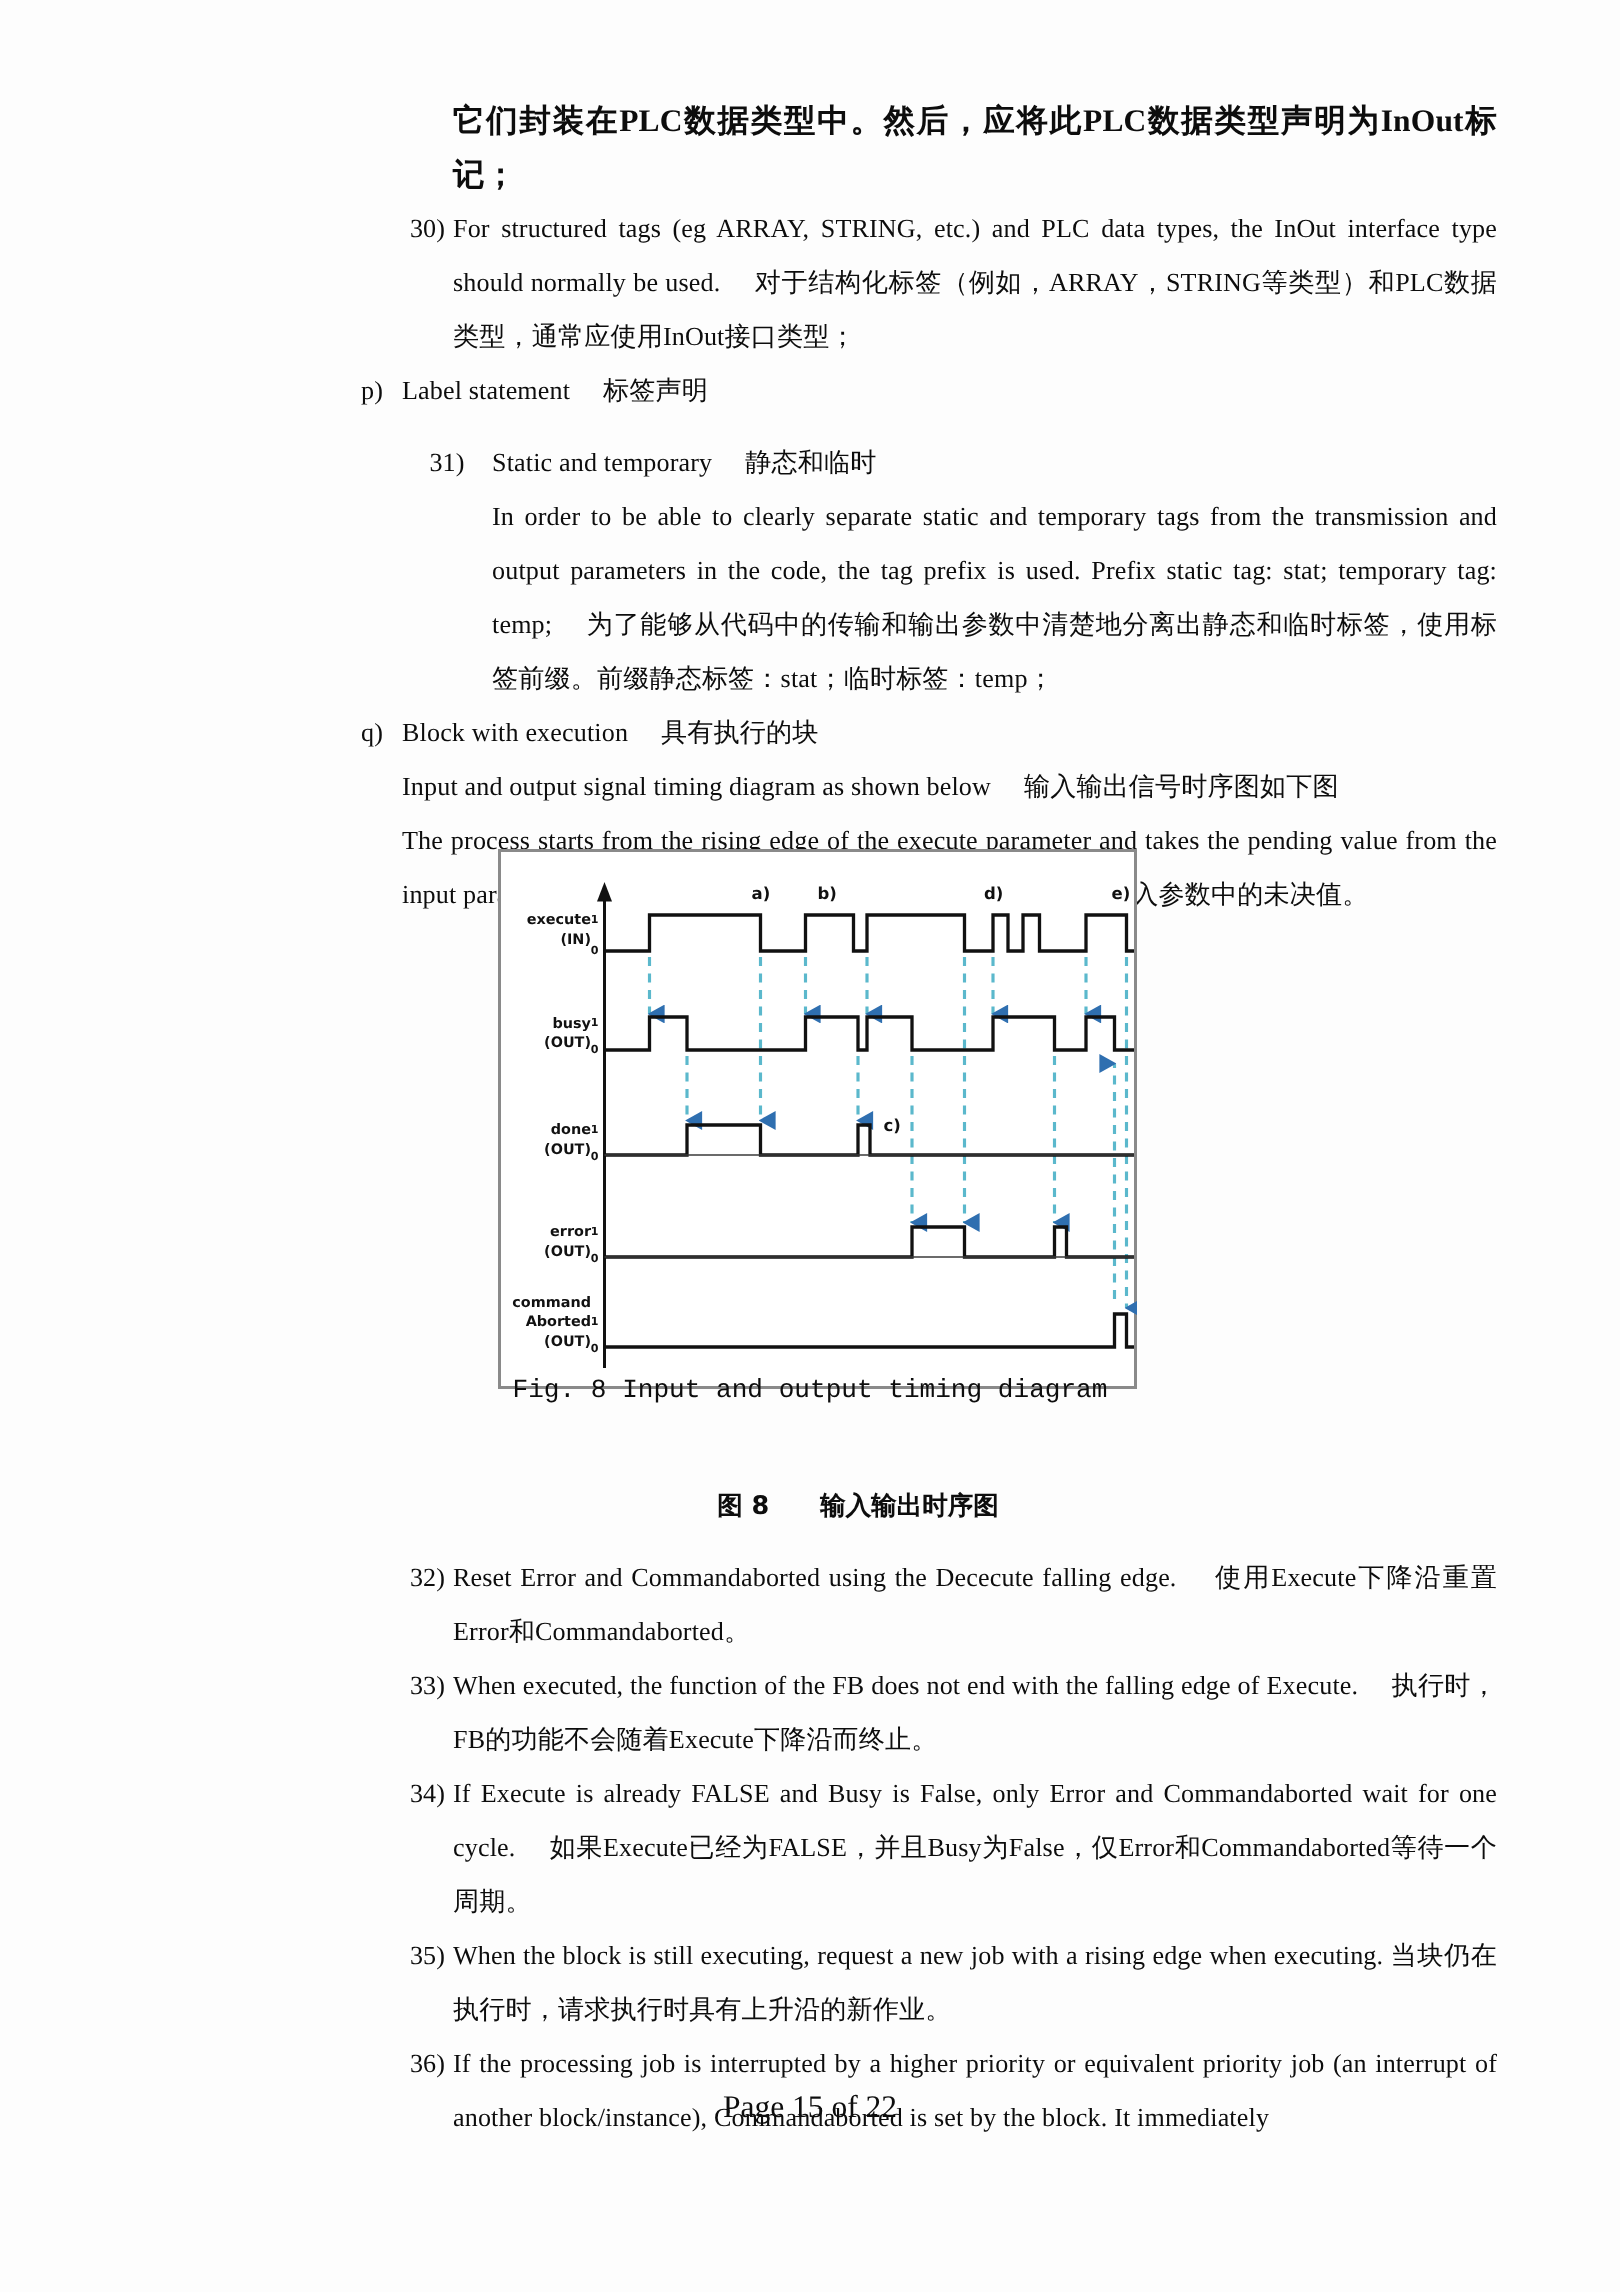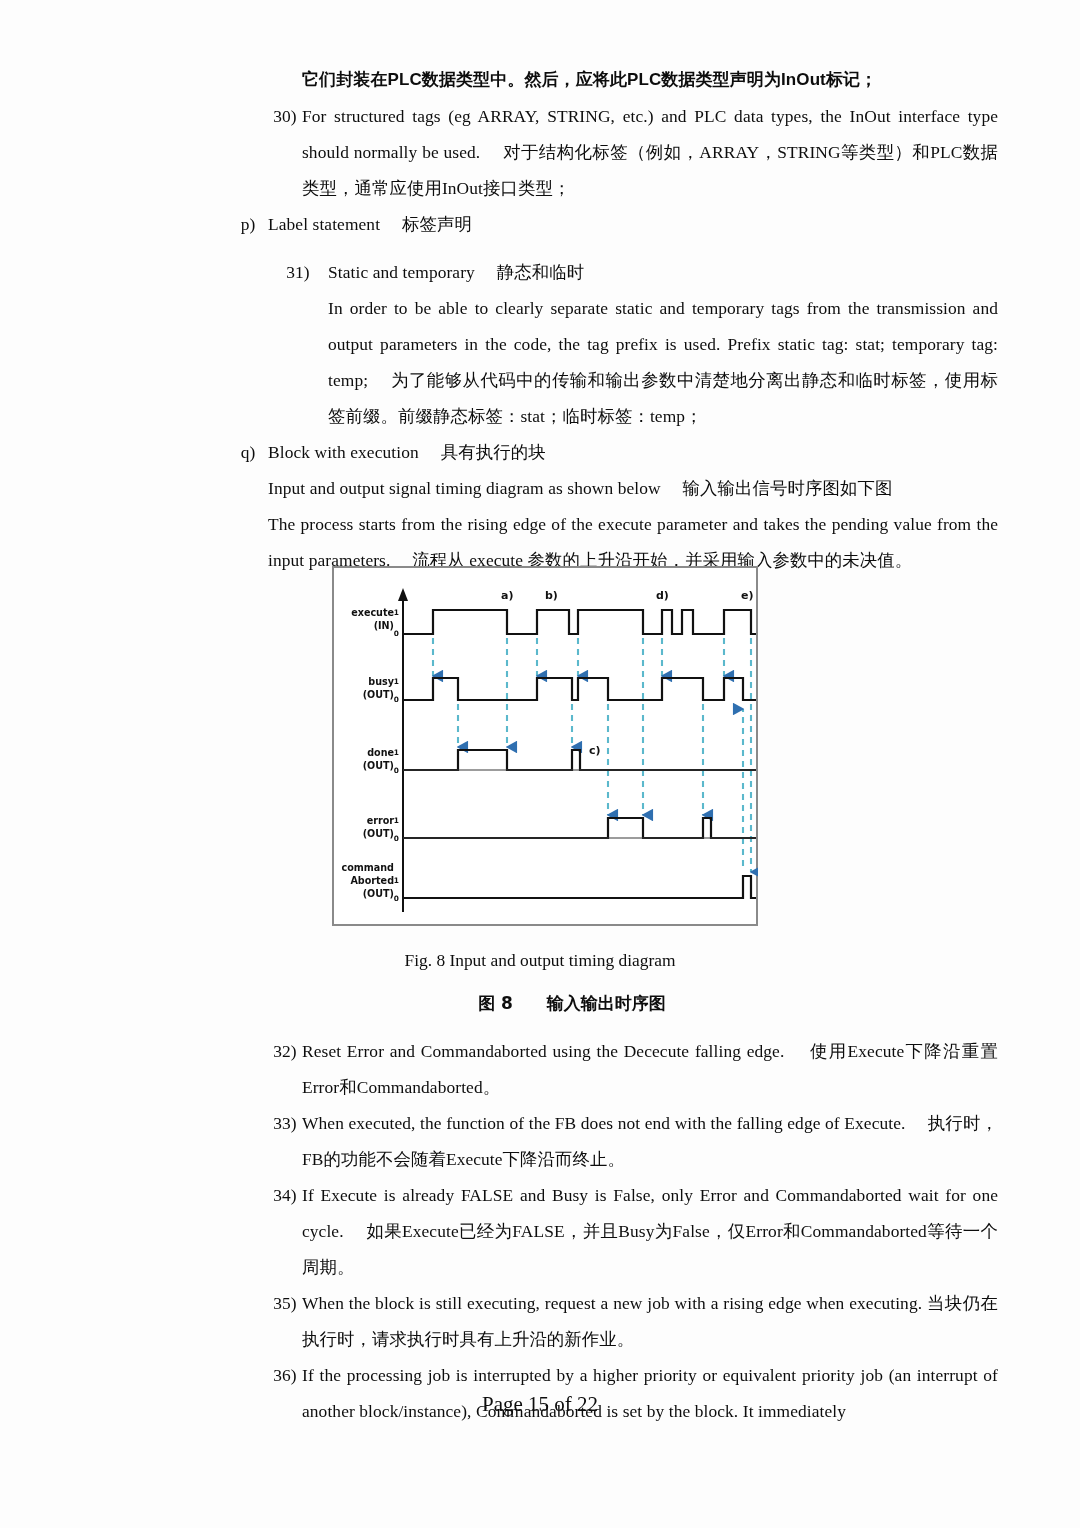--- a/index.html
+++ b/index.html
@@ -55,23 +55,23 @@
   .lvl-num   { padding-left: 40px; }     
   .lvl-num .marker { width: 34px; }
   .lvl-alpha { padding-left: 0px; }      
   .lvl-alpha .marker { width: 40px; }
   .lvl-31    { padding-left: 40px; margin-top: 12px; }
   .lvl-31 .marker { width: 60px; }
   .lvl-31body { padding-left: 100px; align-items: center; }
   .lvl-qbody { padding-left: 40px; }
 
   .cjk {
-    font-family: Liberation Sans, sans-serif;
+    font-family: Liberation Serif, serif;
     font-weight: 600;
-    font-size: 17px;
+    font-size: 21px;
   }
 
   
   .figure-wrap {
     position: absolute;
     left: 332px;
     top: 566px;
     width: 426px;
     height: 360px;
   }
@@ -83,21 +83,21 @@
     box-sizing: border-box;
   }
   .fig-svg { position: absolute; inset: 0; }
 
   .cap {
     position: absolute;
     width: 100%;
     text-align: center;
     font-size: 17.4px;
   }
-  .cap-en { top: 950px; left: 0; }
+  .cap-en { top: 918px; left: 0; font-family: Liberation Mono, monospace; }
   .cap-zh { top: 992px; left: 0; padding-left: 32px; }
   .cap-zh span {
     font-family: "DejaVu Sans", "Liberation Sans", sans-serif;
     font-weight: 600;
     font-size: 17px;
   }
 
   .footer {
     position: absolute;
     left: 0;

